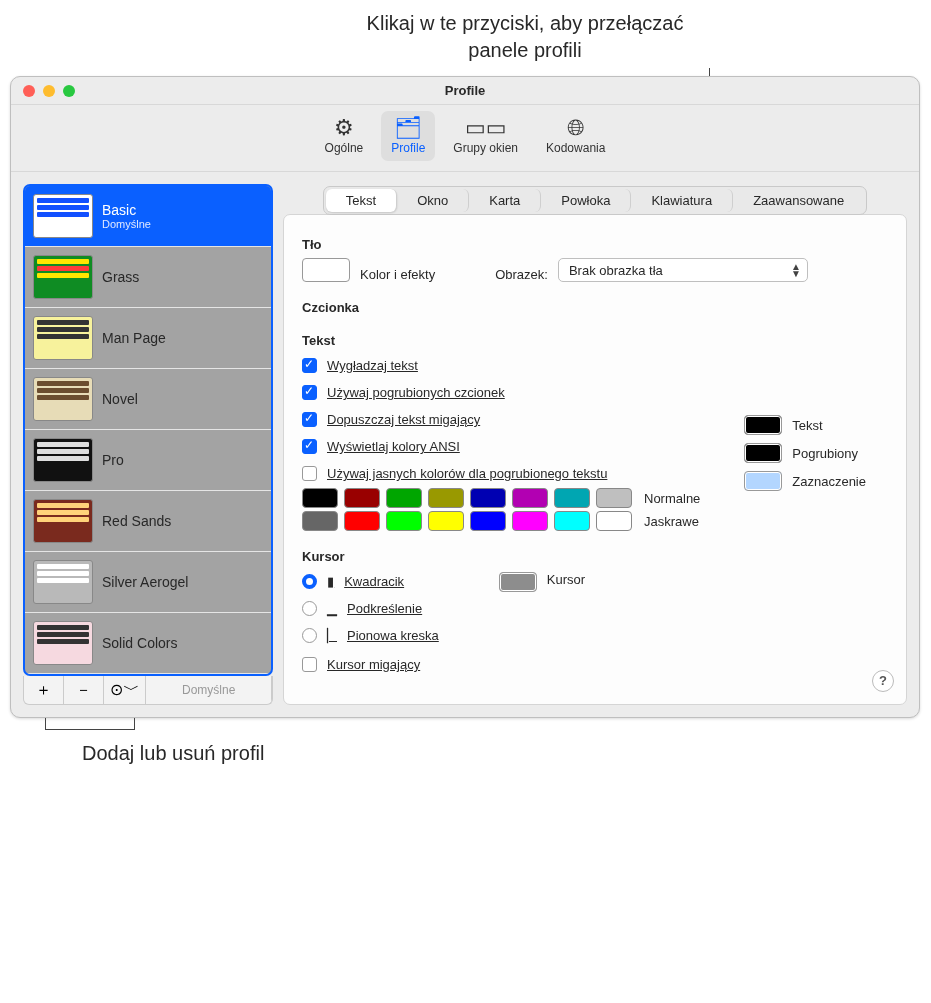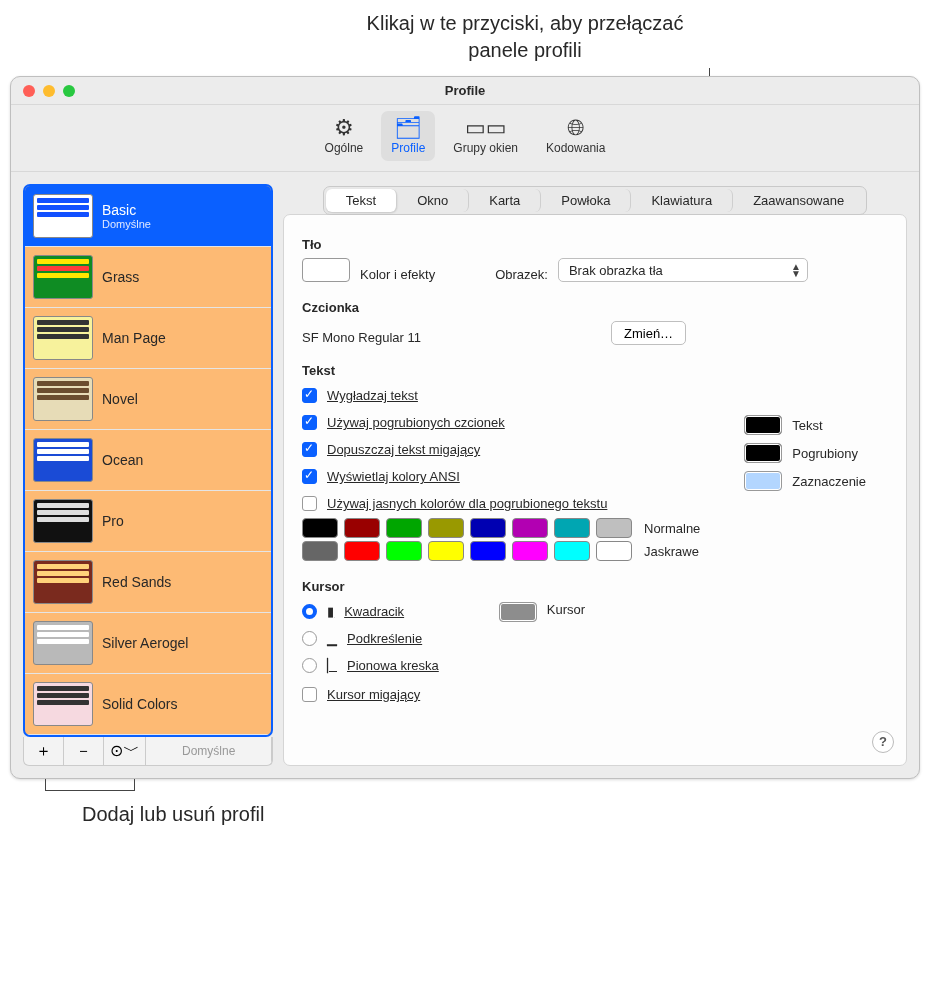--- a/index.html
+++ b/index.html
@@ -82,21 +82,21 @@
   }
   .tb-item.active{background:#dedede;color:var(--accent);}
   .tb-icon{font-size:22px;line-height:1;margin-bottom:2px;}
   .body{display:flex;gap:10px;padding:12px;}
   .sidebar{
     width:250px;
     display:flex;flex-direction:column;
   }
   .profile-list{
     flex:1;
-    background:#fdba74;
+    background:#a3a3a3;
     border:2px solid var(--accent);
     border-radius:7px;
     overflow:auto;
     max-height:640px;
   }
   .profile-item{
     display:flex;align-items:center;gap:9px;
     padding:8px 8px;border-bottom:1px solid #e5e5e5;
     cursor:default;
   }
@@ -269,30 +269,20 @@
             <div class="thumb" style="background: rgb(231, 220, 183);">
               <div class="bar" style="background: rgb(107, 77, 47);"></div>
               <div class="bar" style="background: rgb(107, 77, 47);"></div>
               <div class="bar" style="background: rgb(107, 77, 47);"></div>
             </div>
             <div>
               <div class="pname">Novel</div>
             </div>
           </div>
           <div class="profile-item">
-            <div class="thumb" style="background: rgb(26, 75, 214);">
-              <div class="bar" style="background: rgb(255, 255, 255);"></div>
-              <div class="bar" style="background: rgb(255, 255, 255);"></div>
-              <div class="bar" style="background: rgb(255, 255, 255);"></div>
-            </div>
-            <div>
-              <div class="pname">Ocean</div>
-            </div>
-          </div>
-          <div class="profile-item">
             <div class="thumb" style="background: rgb(17, 17, 17);">
               <div class="bar" style="background: rgb(221, 221, 221);"></div>
               <div class="bar" style="background: rgb(221, 221, 221);"></div>
               <div class="bar" style="background: rgb(221, 221, 221);"></div>
             </div>
             <div>
               <div class="pname">Pro</div>
             </div>
           </div>
           <div class="profile-item">
@@ -350,25 +340,20 @@
           <span class="swatch large" style="background:#fff"></span>
           <span>Kolor i efekty</span>
           <span style="margin-left:50px">Obrazek:</span>
           <div class="select">
             <span>Brak obrazka tła</span>
             <span class="arrows">▲<br>▼</span>
           </div>
         </div>
 
         <div class="section-h" style="margin-top:18px">Czcionka</div>
-        <div class="row">
-          <span>SF Mono Regular 11</span>
-          <span style="flex:0 0 170px"></span>
-          <button class="btn">Zmień…</button>
-        </div>
 
         <div class="section-h" style="margin-top:18px">Tekst</div>
         <div class="layout-col" style="max-width:400px">
           <label class="row">
               <input type="checkbox" class="chk" checked="" style="">
               <span>Wygładzaj tekst</span>
             </label>
           <label class="row">
               <input type="checkbox" class="chk" checked="" style="">
               <span>Używaj pogrubionych czcionek</span>

